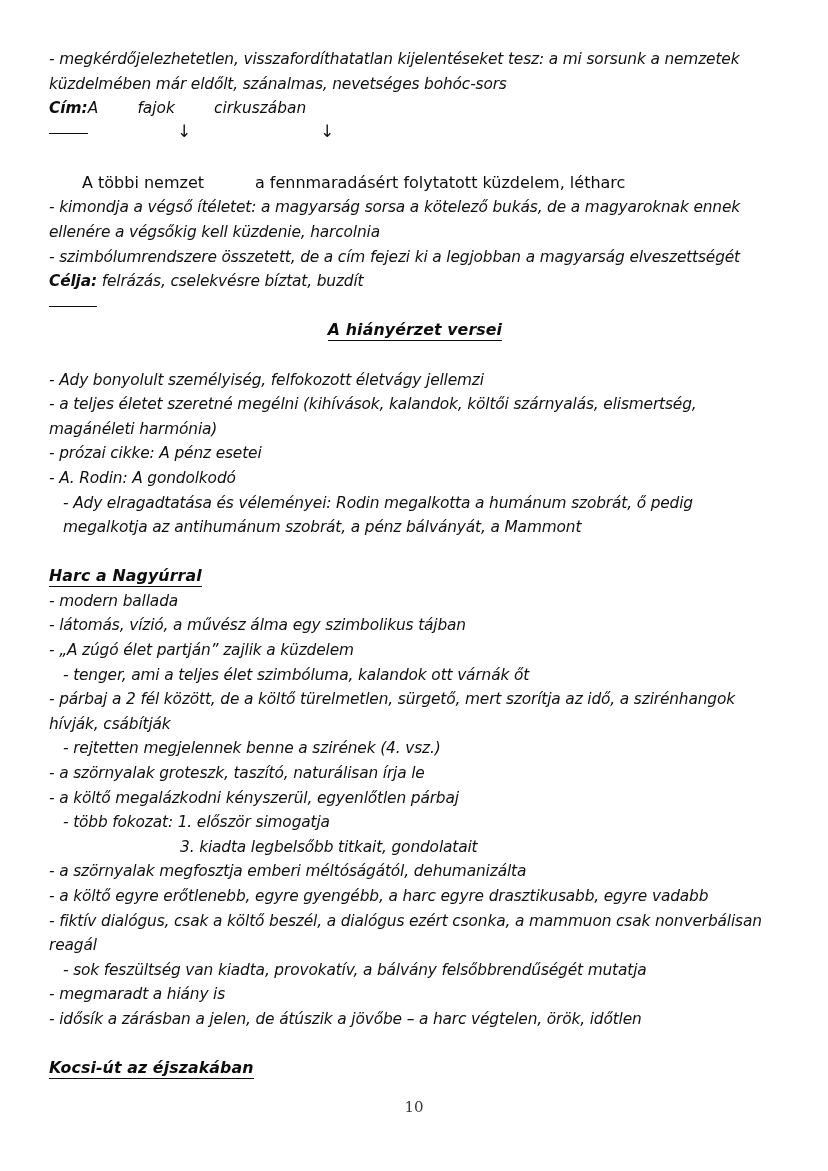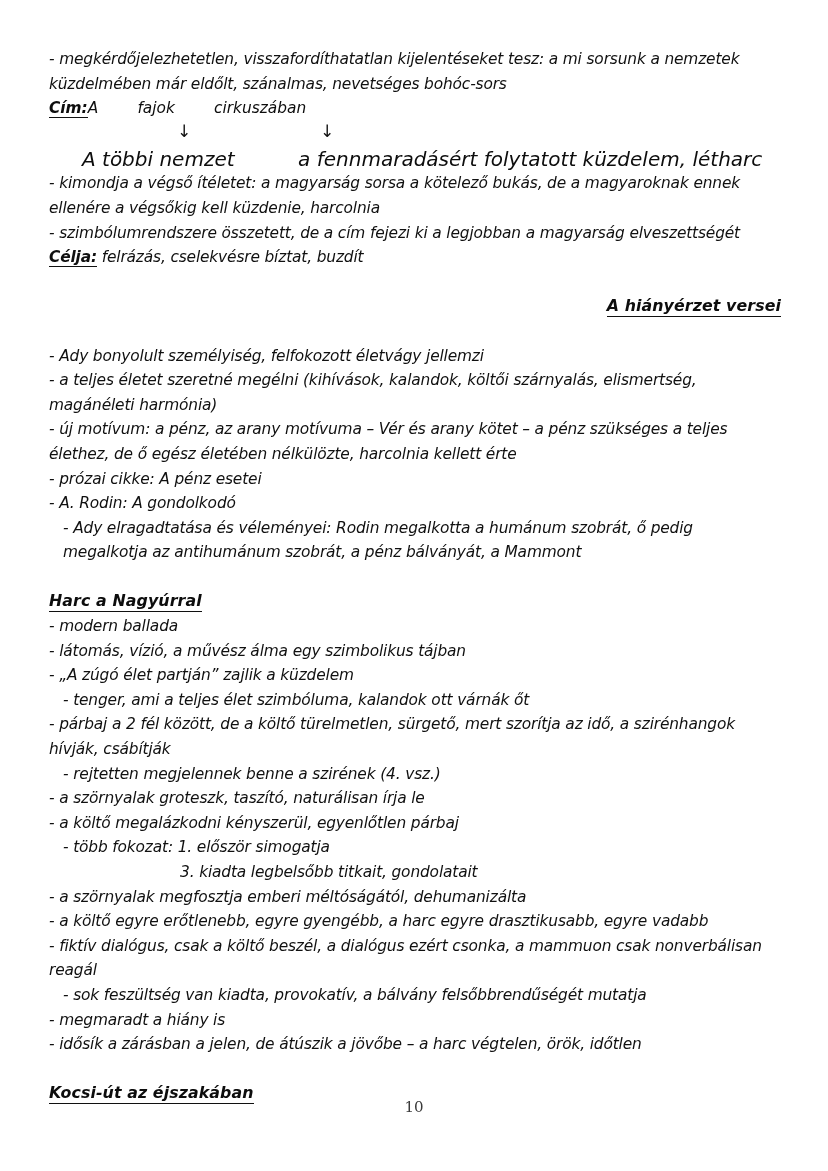--- a/index.html
+++ b/index.html
@@ -33,21 +33,21 @@
     font-style: italic;
     font-size: 15.4px;
     line-height: 24.6px;
     letter-spacing: -0.15px;
     color: #101010;
     text-indent: 0;
   }
   .indent1 { padding-left: 14px; }
   .indent-num { padding-left: 131px; }
   .heading-center {
-    text-align: right;
+    text-align: center;
     font-weight: bold;
     font-style: italic;
     font-size: 15.8px;
     line-height: 24.6px;
     letter-spacing: 0.1px;
   }
   .heading-center span {
     border-bottom: 1.6px solid #101010;
     padding-bottom: 1px;
   }
@@ -59,21 +59,21 @@
     letter-spacing: 0.1px;
   }
   .heading-left span {
     border-bottom: 1.6px solid #101010;
     padding-bottom: 1px;
   }
   .lbl {
     font-weight: bold;
     font-style: italic;
     border-bottom: 1.7px solid #101010;
-    padding-bottom: 0px;
+    padding-bottom: 16px;
   }
   .spacer-lg { height: 24.6px; }
 
   
   .title-row {
     font-style: italic;
     font-size: 15.4px;
     line-height: 24.6px;
     white-space: pre;
   }
@@ -87,25 +87,25 @@
     position: absolute;
     top: 0;
     font-family: "DejaVu Sans", sans-serif;
     font-size: 17px;
     line-height: 20px;
     color: #101010;
   }
   .arrow-a { left: 128px; }
   .arrow-b { left: 271px; }
   .mapping-row {
-    font-style: italic;
-    font-size: 20px;
+    font-size: 16px;
     line-height: 24.6px;
     white-space: pre;
     padding-left: 33px;
+    margin-top: 24px;
   }
   .pagenum {
     position: absolute;
     left: 0;
     top: 1098px;
     width: 828px;
     text-align: center;
     font-family: "DejaVu Serif", serif;
     font-style: normal;
     font-size: 15px;
@@ -136,21 +136,20 @@
     <div class="para"><span class="lbl">Célja:</span><span> felrázás, cselekvésre bíztat, buzdít</span></div>
 
     <div class="spacer-lg"></div>
 
     <div class="heading-center"><span>A hiányérzet versei</span></div>
 
     <div class="spacer-lg"></div>
 
     <div class="para">- Ady bonyolult személyiség, felfokozott életvágy jellemzi</div>
     <div class="para">- a teljes életet szeretné megélni (kihívások, kalandok, költői szárnyalás, elismertség, magánéleti harmónia)</div>
-    <div class="para">- új motívum: a pénz, az arany motívuma – Vér és arany kötet – a pénz szükséges a teljes élethez, de ő egész életében nélkülözte, harcolnia kellett érte</div>
     <div class="para">- prózai cikke: A pénz esetei</div>
     <div class="para">- A. Rodin: A gondolkodó</div>
     <div class="para indent1">- Ady elragadtatása és véleményei: Rodin megalkotta a humánum szobrát, ő pedig megalkotja az antihumánum szobrát, a pénz bálványát, a Mammont</div>
 
     <div class="spacer-lg"></div>
 
     <div class="heading-left"><span>Harc a Nagyúrral</span></div>
 
     <div class="para">- modern ballada</div>
     <div class="para">- látomás, vízió, a művész álma egy szimbolikus tájban</div>

